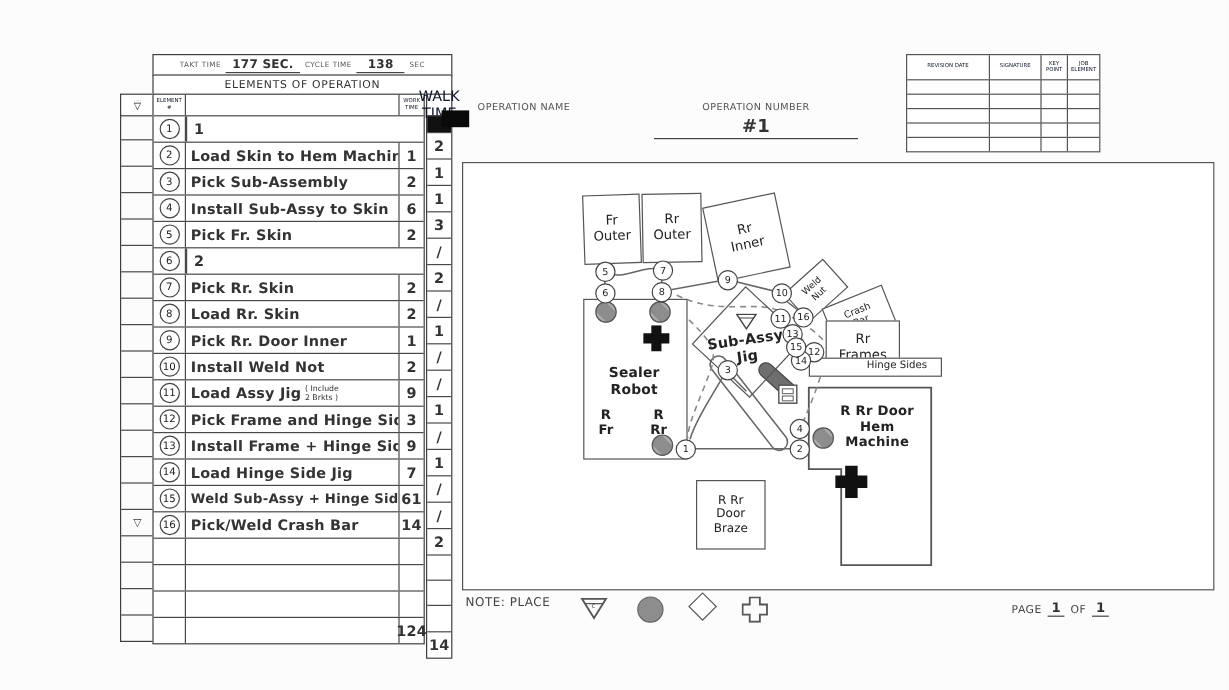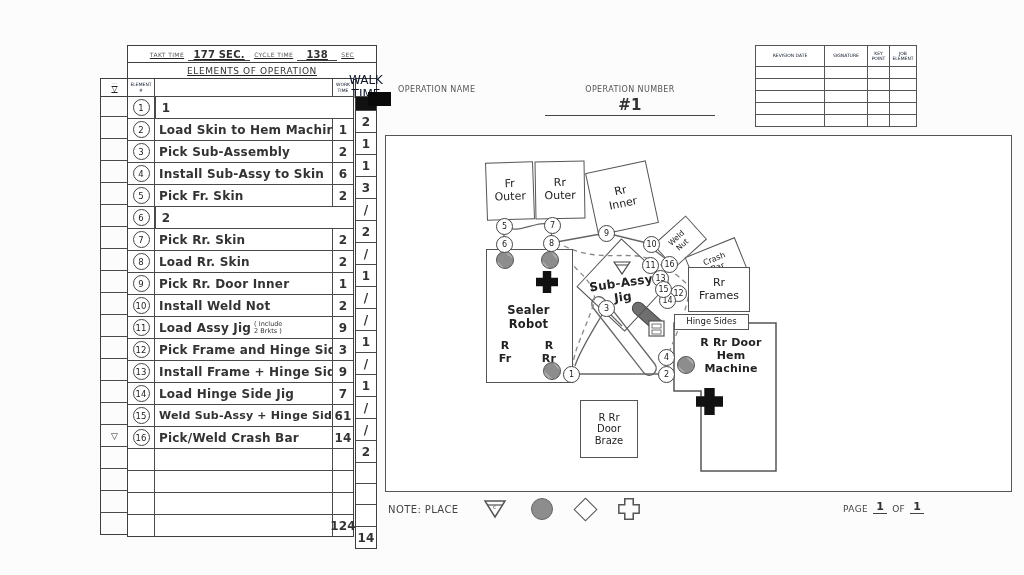--- a/index.html
+++ b/index.html
@@ -2,21 +2,21 @@
 <html><head>
 <meta charset="utf-8">
 <style>
   html,body{margin:0;padding:0;background:#f4f4f4;}
   .sheet{position:relative;width:1024px;height:575px;background:#fcfcfc;
          font-family:"DejaVu Sans",sans-serif;color:#222;overflow:hidden;}
   .abs{position:absolute;}
   .lbl{font-size:6px;letter-spacing:.4px;color:#555;}
   .hand{font-weight:600;color:#333;letter-spacing:.2px;}
   
-  .band{border:1.5px solid #3f3f3f;background:#fff;display:flex;align-items:center;justify-content:center;text-decoration:underline;}
+  .band{border:1.5px solid #3f3f3f;background:#fff;display:flex;align-items:center;justify-content:center;}
   .symcol{border-left:1.5px solid #3f3f3f;border-right:1.5px solid #3f3f3f;border-bottom:1.5px solid #3f3f3f;}
   .symcell{height:21px;border-top:1px solid #4a4a4a;display:flex;align-items:center;justify-content:center;font-size:9px;color:#333;}
   .symcell:first-child{border-top:none;}
   .grid{border:1.5px solid #3f3f3f;background:#fff;}
   .row{display:flex;height:21px;border-top:1px solid #4a4a4a;align-items:center;}
   .row:first-child{border-top:none;}
   .c-num{width:26px;height:100%;border-right:1px solid #4a4a4a;display:flex;align-items:center;justify-content:center;}
   .c-desc{flex:1;height:100%;display:flex;align-items:center;padding-left:4px;font-size:12px;overflow:hidden;white-space:nowrap;}
   .c-work{width:20px;height:100%;border-left:1px solid #4a4a4a;display:flex;align-items:center;justify-content:center;font-size:12px;}
   .cnum{width:15px;height:15px;border:1.2px solid #444;border-radius:50%;font-size:8.5px;display:flex;align-items:center;justify-content:center;background:#fff;}
@@ -35,21 +35,21 @@
   .revrow.first .revcell{border-top:none;}
   
   .diagram{border:1.5px solid #555;background:#fff;}
   .dbox{position:absolute;border:1.5px solid #555;background:#fff;display:flex;align-items:center;justify-content:center;
         text-align:center;white-space:pre-line;color:#222;line-height:1.15;}
   .dtext{position:absolute;text-align:center;white-space:pre-line;color:#222;line-height:1.2;}
   .ncirc{position:absolute;width:15px;height:15px;border:1.3px solid #444;border-radius:50%;background:#fff;
          font-size:8px;display:flex;align-items:center;justify-content:center;z-index:5;}
   .shc{position:absolute;width:16px;height:16px;border-radius:50%;background:#8d8d8d;border:1.5px solid #555;
        background-image:linear-gradient(45deg,rgba(255,255,255,.25) 25%,transparent 25%,transparent 75%,rgba(255,255,255,.25) 75%);z-index:4;}
-  .note-icons{display:flex;align-items:center;gap:24px;}
+  .note-icons{display:flex;gap:24px;}
   .graydot{width:20px;height:20px;border-radius:50%;background:#8d8d8d;border:1px solid #666;}
   .diamond{width:15px;height:15px;border:1.5px solid #555;transform:rotate(45deg);background:#fff;}
 </style>
 </head>
 <body>
 
 <div class="sheet">
 
   <div class="abs band" style="left:127px;top:45px;width:248px;height:17px;gap:4px;">
     <span class="lbl">TAKT TIME</span>
@@ -373,21 +373,21 @@
         <line x1="3" y1="4" x2="15" y2="4" stroke="#444" stroke-width="1"></line>
     </svg>
 
     <div class="dbox" style="left:272px;top:90px;width:42px;height:30px;font-size:7.5px;transform:rotate(-42deg);">Weld
 Nut</div>
     <div class="dbox" style="left:303px;top:110px;width:52px;height:32px;font-size:8px;transform:rotate(-22deg);">Crash
 Bar</div>
 
     <div class="dbox" style="left:302px;top:131px;width:60px;height:43px;font-size:11px;">Rr
 Frames</div>
-    <div class="dbox" style="left:288px;top:178px;width:73px;height:14px;font-size:8.5px;">Hinge Sides</div>
+    <div class="dbox" style="left:288px;top:162px;width:73px;height:14px;font-size:8.5px;padding-left:36px;">Hinge Sides</div>
 
     <div class="dtext hand" style="left:305px;top:200px;width:80px;font-size:11px;">R Rr Door
 Hem
 Machine</div>
     <svg class="abs" style="left:310px;top:252px;" width="27" height="27" viewBox="0 0 26 26">
         <path d="M8,0 h10 v8 h8 v10 h-8 v8 h-10 v-8 h-8 v-10 h8 z" fill="#111"></path>
       </svg>
 
     <div class="dbox" style="left:194px;top:264px;width:56px;height:56px;font-size:10px;">R Rr
 Door

